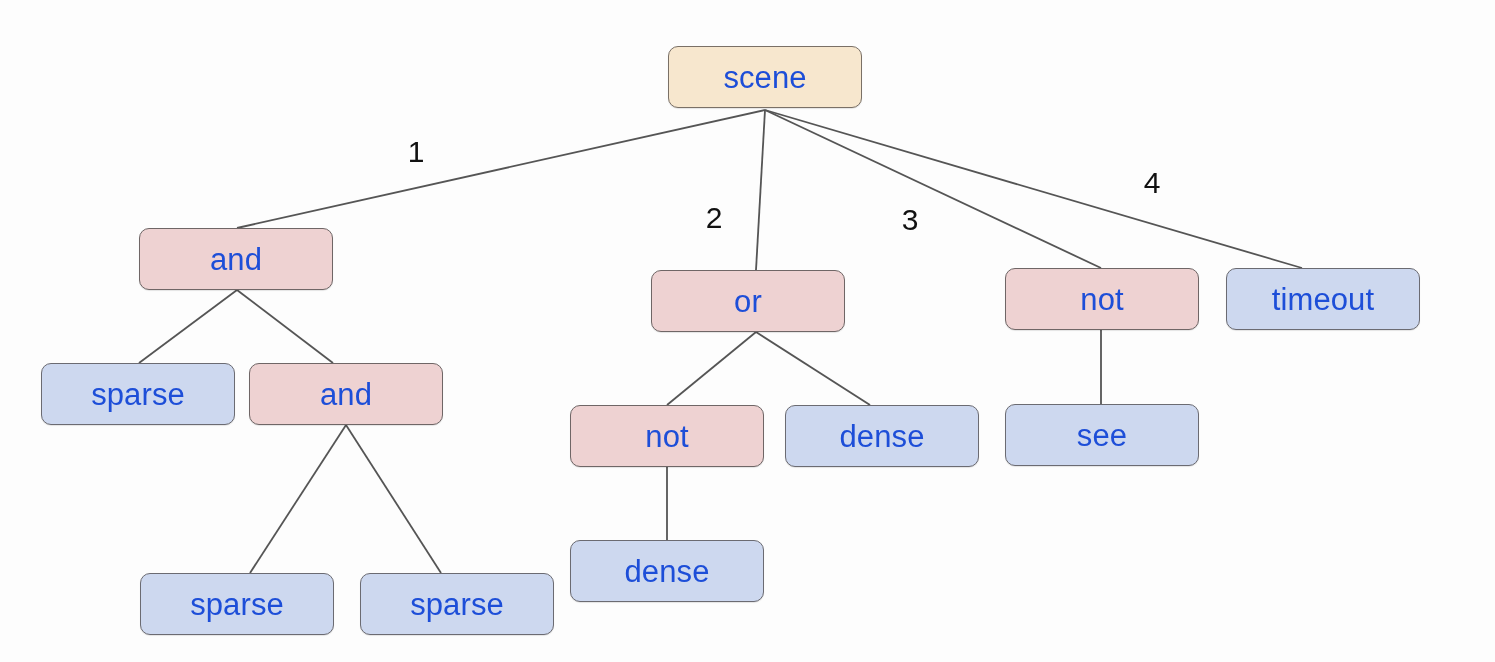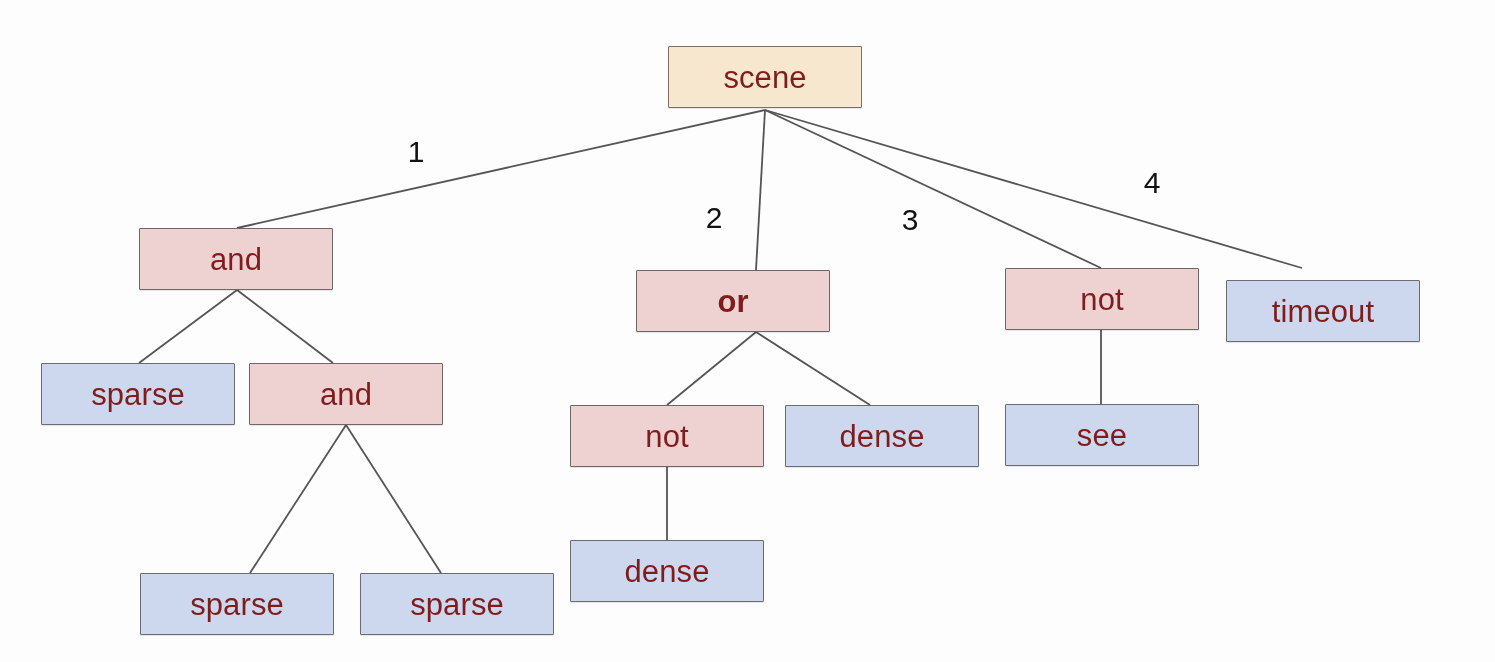--- a/index.html
+++ b/index.html
@@ -19,25 +19,25 @@
     position: absolute;
     left: 0;
     top: 0;
     width: 1495px;
     height: 662px;
   }
   .node {
     position: absolute;
     box-sizing: border-box;
     border: 1.6px solid #6b6b6b;
-    border-radius: 1px;
+    border-radius: 10px;
     display: flex;
     align-items: center;
     justify-content: center;
-    color: #7f1d1d;
+    color: #1d4ed8;
     font-size: 31px;
     line-height: 1;
     letter-spacing: 0.1px;
     white-space: nowrap;
     box-shadow: 0 1px 1px rgba(0,0,0,0.10);
   }
   .node.root   { background: #f7e7ce; border-color: #7a7066; }
   .node.op     { background: #eed2d2; border-color: #6f6666; }
   .node.leaf   { background: #cdd8ef; border-color: #6b6b72; }
   .edge-label {
@@ -63,23 +63,23 @@
       <line x1="346" y1="425" x2="250" y2="573" stroke="#555555" stroke-width="1.8"></line>
       <line x1="346" y1="425" x2="441" y2="573" stroke="#555555" stroke-width="1.8"></line>
       <line x1="756" y1="332" x2="667" y2="405" stroke="#555555" stroke-width="1.8"></line>
       <line x1="756" y1="332" x2="870" y2="405" stroke="#555555" stroke-width="1.8"></line>
       <line x1="667" y1="467" x2="667" y2="540" stroke="#555555" stroke-width="1.8"></line>
       <line x1="1101" y1="330" x2="1101" y2="404" stroke="#555555" stroke-width="1.8"></line>
     </svg>
   <div id="node-layer">
       <div class="node root" style="left: 668px; top: 46px; width: 194px; height: 62px;">scene</div>
       <div class="node op" style="left: 139px; top: 228px; width: 194px; height: 62px;">and</div>
-      <div class="node op" style="left: 636px; top: 270px; width: 194px; height: 62px; font-weight: bold;">or</div>
+      <div class="node op" style="left: 651px; top: 270px; width: 194px; height: 62px;">or</div>
       <div class="node op" style="left: 1005px; top: 268px; width: 194px; height: 62px;">not</div>
-      <div class="node leaf" style="left: 1226px; top: 280px; width: 194px; height: 62px;">timeout</div>
+      <div class="node leaf" style="left: 1226px; top: 268px; width: 194px; height: 62px;">timeout</div>
       <div class="node leaf" style="left: 41px; top: 363px; width: 194px; height: 62px;">sparse</div>
       <div class="node op" style="left: 249px; top: 363px; width: 194px; height: 62px;">and</div>
       <div class="node op" style="left: 570px; top: 405px; width: 194px; height: 62px;">not</div>
       <div class="node leaf" style="left: 785px; top: 405px; width: 194px; height: 62px;">dense</div>
       <div class="node leaf" style="left: 1005px; top: 404px; width: 194px; height: 62px; text-align: center;">see</div>
       <div class="node leaf" style="left: 570px; top: 540px; width: 194px; height: 62px;">dense</div>
       <div class="node leaf" style="left: 140px; top: 573px; width: 194px; height: 62px;">sparse</div>
       <div class="node leaf" style="left: 360px; top: 573px; width: 194px; height: 62px;">sparse</div>
     </div>
   <div id="label-layer">

